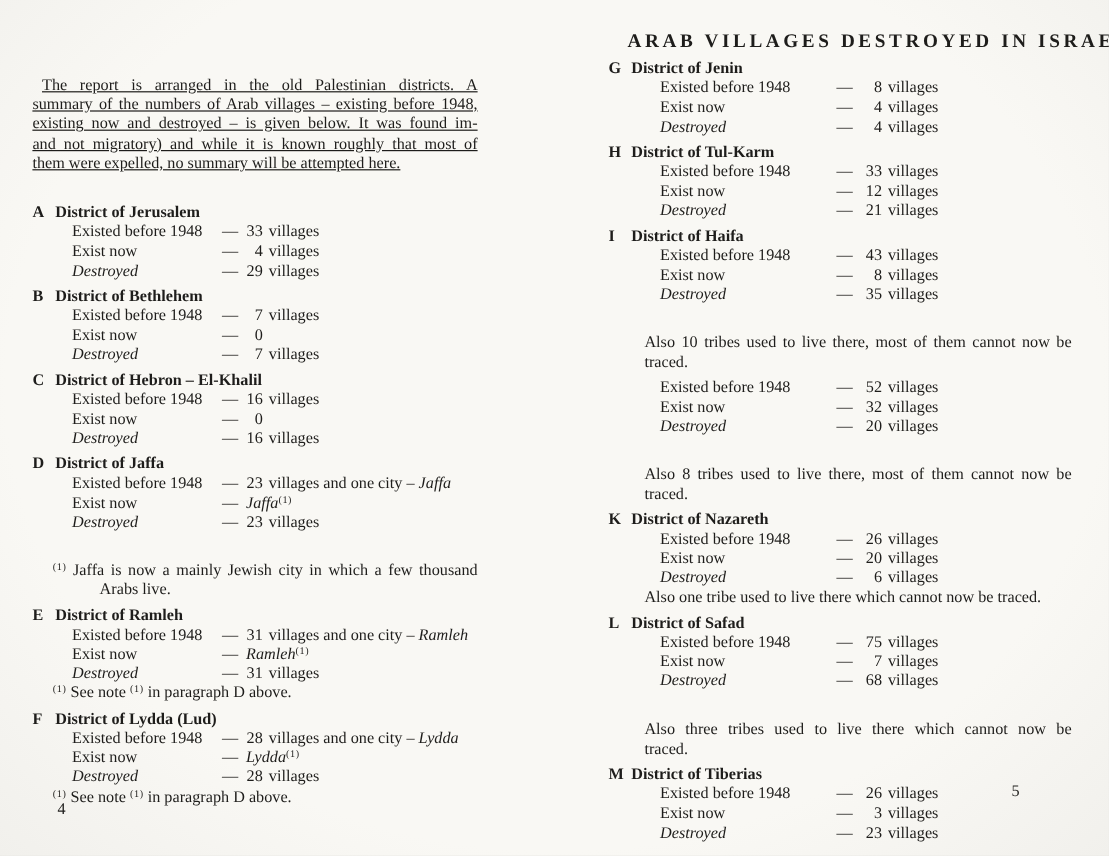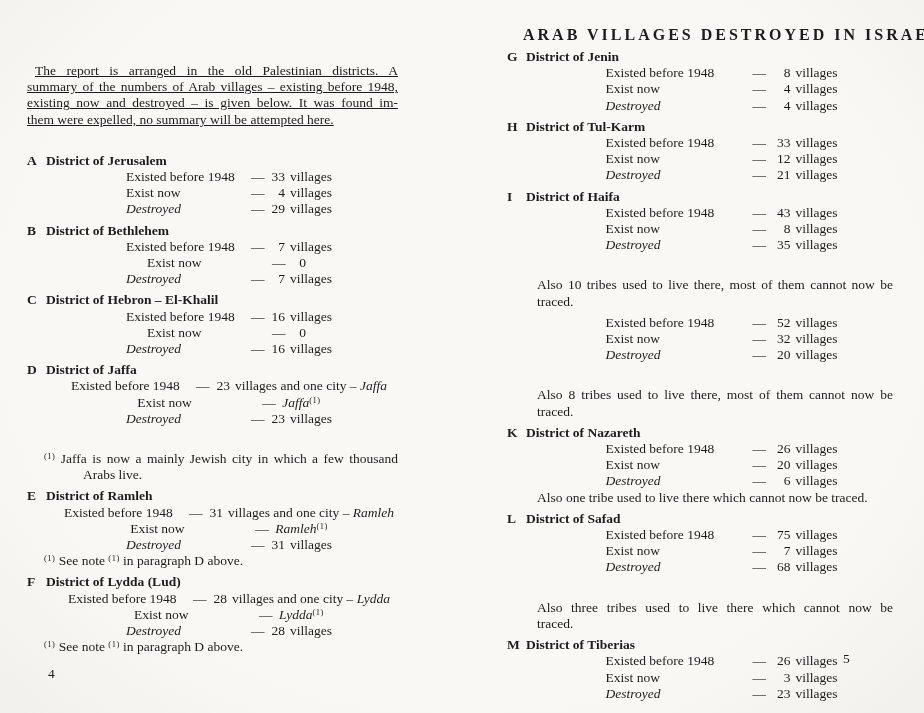--- a/index.html
+++ b/index.html
@@ -38,21 +38,21 @@
   
   .intro{margin:0 0 25px 0;text-decoration:underline;}
   .intro .iline{white-space:nowrap;}
   .intro .iline.j{text-align:justify;text-align-last:justify;}
   .intro .iline.first{text-indent:8px;}
 
   
   .district{margin-bottom:5px;}
   .d-title{font-weight:bold;white-space:nowrap;}
   .d-letter{display:inline-block;width:19px;font-weight:bold;}
-  .row{display:flex;white-space:nowrap;justify-content:center;}
+  .row{display:flex;white-space:nowrap;}
   .page-left  .row{padding-left:33px;}
   .page-right .row{padding-left:43px;}
   .label{flex:none;}
   .page-left  .label{width:125px;}
   .page-right .label{width:147px;}
   .dash{flex:none;}
   .page-left  .dash{width:20px;}
   .page-right .dash{width:24px;}
   .num{display:inline-block;width:14px;text-align:right;margin-right:5px;}
   .it{font-style:italic;}
@@ -73,20 +73,21 @@
 </head>
 <body>
 
 <div class="spread">
 
   <section class="page page-left">
     <div class="intro" id="intro">
         <div class="iline first j">The report is arranged in the old Palestinian districts. A</div>
         <div class="iline j">summary of the numbers of Arab villages – existing before 1948,</div>
         <div class="iline j">existing now and destroyed – is given below. It was found im-</div>
+        <div class="iline j">and not migratory) and while it is known roughly that most of</div>
         <div class="iline">them were expelled, no summary will be attempted here.</div>
       </div>
     <div class="districts" id="districts-left">
         <div class="district">
           <div class="d-title"><span class="d-letter">A</span><span class="d-name">District of Jerusalem</span></div>
           <div class="row">
             <span class="label">Existed before 1948</span>
             <span class="dash">—</span>
             <span class="value"><span class="num">33</span><span>villages</span></span>
           </div>

